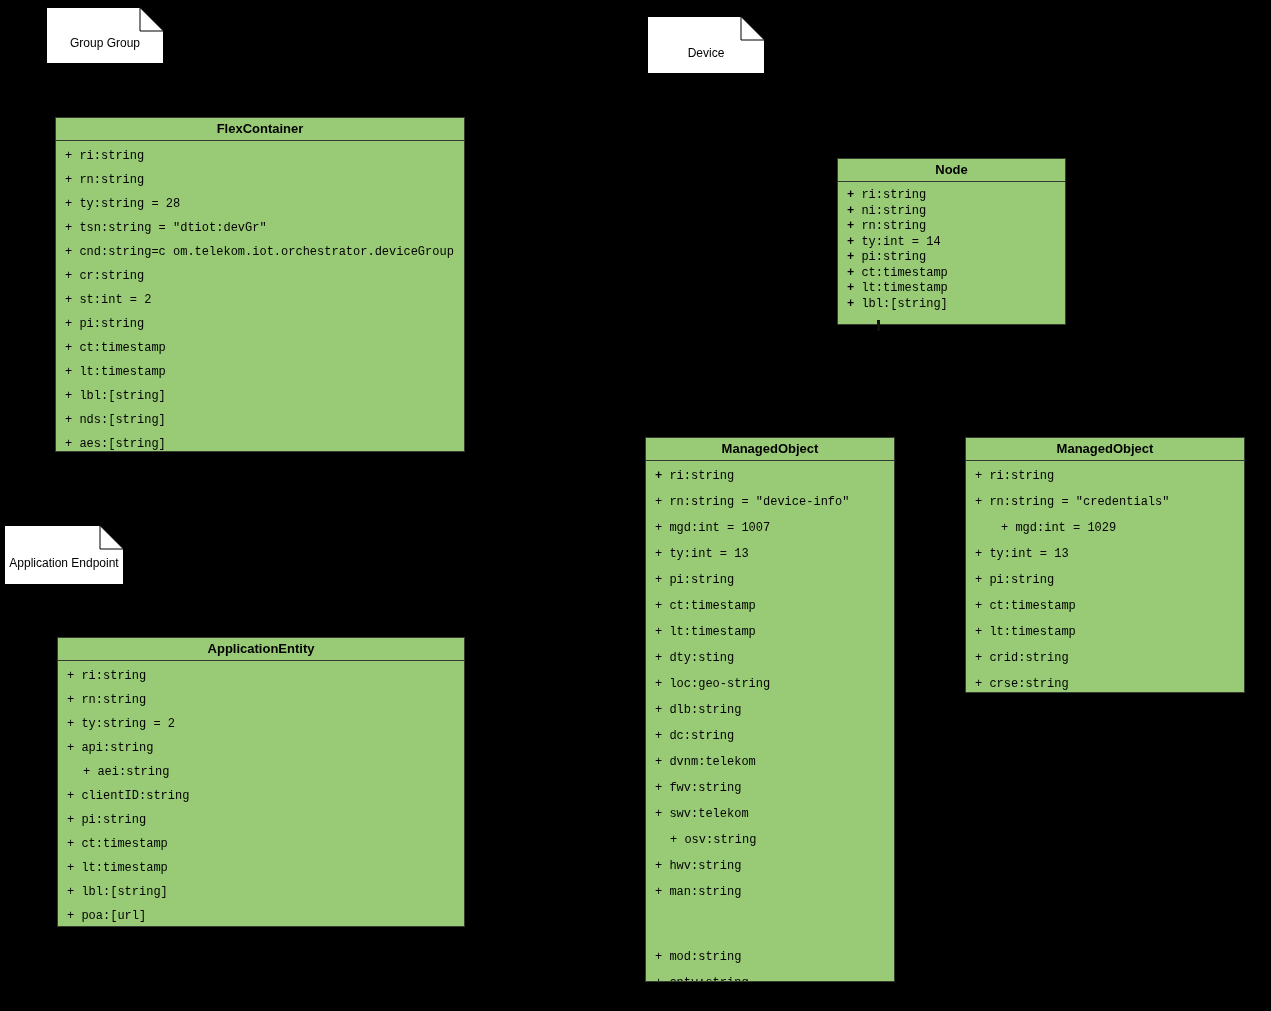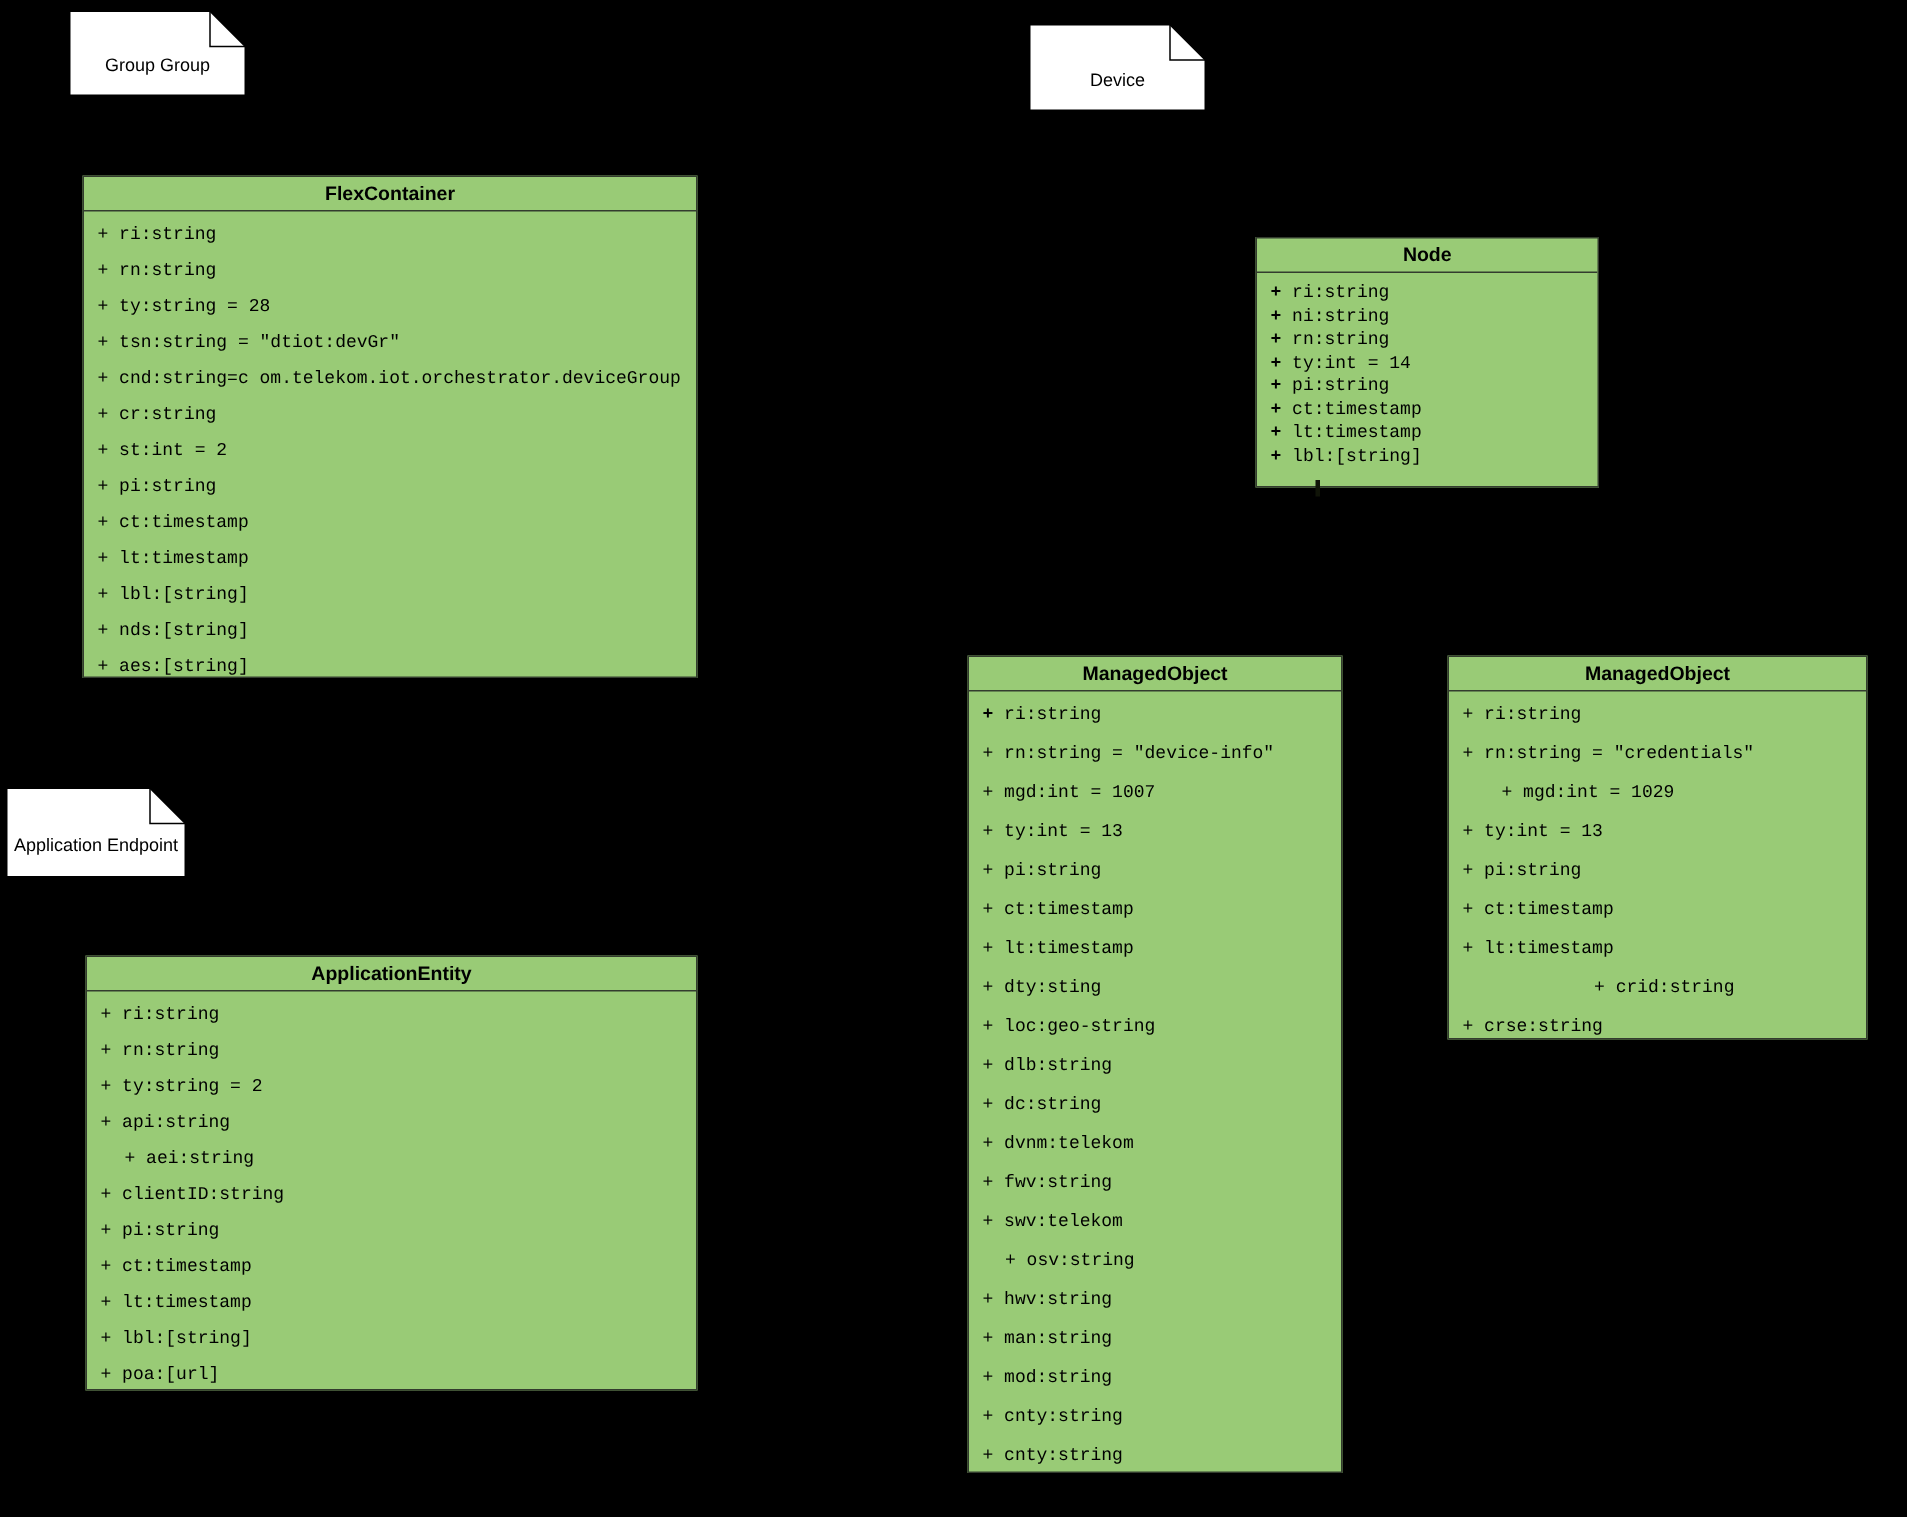--- a/index.html
+++ b/index.html
@@ -123,36 +123,36 @@
         <div class="attr-row" style="height: 26px; line-height: 26px;"><span class="plus">+</span><span> dty:sting</span></div>
         <div class="attr-row" style="height: 26px; line-height: 26px;"><span class="plus">+</span><span> loc:geo-string</span></div>
         <div class="attr-row" style="height: 26px; line-height: 26px;"><span class="plus">+</span><span> dlb:string</span></div>
         <div class="attr-row" style="height: 26px; line-height: 26px;"><span class="plus">+</span><span> dc:string</span></div>
         <div class="attr-row" style="height: 26px; line-height: 26px;"><span class="plus">+</span><span> dvnm:telekom</span></div>
         <div class="attr-row" style="height: 26px; line-height: 26px;"><span class="plus">+</span><span> fwv:string</span></div>
         <div class="attr-row" style="height: 26px; line-height: 26px;"><span class="plus">+</span><span> swv:telekom</span></div>
         <div class="attr-row" style="height: 26px; line-height: 26px; padding-left: 24px;"><span class="plus">+</span><span> osv:string</span></div>
         <div class="attr-row" style="height: 26px; line-height: 26px;"><span class="plus">+</span><span> hwv:string</span></div>
         <div class="attr-row" style="height: 26px; line-height: 26px;"><span class="plus">+</span><span> man:string</span></div>
-        <div class="attr-row" style="height: 26px; line-height: 26px;"><span class="plus">+</span><span> mod:string</span></div>
+        <div class="attr-row" style="height: 26px; line-height: 26px; margin-top: 39px;"><span class="plus">+</span><span> mod:string</span></div>
         <div class="attr-row" style="height: 26px; line-height: 26px;"><span class="plus">+</span><span> cnty:string</span></div>
         <div class="attr-row" style="height: 26px; line-height: 26px;"><span class="plus">+</span><span> cnty:string</span></div>
       </div>
     </div>
     <div class="uml-class" style="left: 965px; top: 437px; width: 280px; height: 256px; background: rgb(153, 203, 118); border-color: rgb(51, 60, 46);">
       <div class="class-header" style="border-bottom-color: rgb(51, 60, 46);">ManagedObject</div>
       <div class="class-rows" style="padding-top: 2px;">
         <div class="attr-row" style="height: 26px; line-height: 26px;"><span class="plus">+</span><span> ri:string</span></div>
         <div class="attr-row" style="height: 26px; line-height: 26px;"><span class="plus">+</span><span> rn:string = "credentials"</span></div>
         <div class="attr-row" style="height: 26px; line-height: 26px; padding-left: 35px;"><span class="plus">+</span><span> mgd:int = 1029</span></div>
         <div class="attr-row" style="height: 26px; line-height: 26px;"><span class="plus">+</span><span> ty:int = 13</span></div>
         <div class="attr-row" style="height: 26px; line-height: 26px;"><span class="plus">+</span><span> pi:string</span></div>
         <div class="attr-row" style="height: 26px; line-height: 26px;"><span class="plus">+</span><span> ct:timestamp</span></div>
         <div class="attr-row" style="height: 26px; line-height: 26px;"><span class="plus">+</span><span> lt:timestamp</span></div>
-        <div class="attr-row" style="height: 26px; line-height: 26px; text-align: center;"><span class="plus">+</span><span> crid:string</span></div>
+        <div class="attr-row" style="height: 26px; line-height: 26px;"><span class="plus">+</span><span> crid:string</span></div>
         <div class="attr-row" style="height: 26px; line-height: 26px;"><span class="plus">+</span><span> crse:string</span></div>
       </div>
     </div>
     <div class="uml-class" style="left: 57px; top: 637px; width: 408px; height: 290px; background: rgb(153, 203, 118); border-color: rgb(51, 60, 46);">
       <div class="class-header" style="border-bottom-color: rgb(51, 60, 46);">ApplicationEntity</div>
       <div class="class-rows" style="padding-top: 3px;">
         <div class="attr-row" style="height: 24px; line-height: 24px;"><span class="plus">+</span><span> ri:string</span></div>
         <div class="attr-row" style="height: 24px; line-height: 24px;"><span class="plus">+</span><span> rn:string</span></div>
         <div class="attr-row" style="height: 24px; line-height: 24px;"><span class="plus">+</span><span> ty:string = 2</span></div>
         <div class="attr-row" style="height: 24px; line-height: 24px;"><span class="plus">+</span><span> api:string</span></div>
@@ -165,21 +165,21 @@
         <div class="attr-row" style="height: 24px; line-height: 24px;"><span class="plus">+</span><span> poa:[url]</span></div>
       </div>
     </div>
     <div class="uml-note" style="left: 46px; top: 7px; width: 118px; height: 57px;">
       <svg width="118" height="57">
         <path d="M0.5,0.5 L94,0.5 L117.5,24 L117.5,56.5 L0.5,56.5 Z" fill="#FFFFFF" stroke="#000000" stroke-width="1"></path>
         <path d="M94,0.5 L94,24 L117.5,24" fill="none" stroke="#000000" stroke-width="1"></path>
       </svg>
       <div class="note-label">Group Group</div>
     </div>
-    <div class="uml-note" style="left: 686px; top: 16px; width: 118px; height: 58px;">
+    <div class="uml-note" style="left: 647px; top: 16px; width: 118px; height: 58px;">
       <svg width="118" height="58">
         <path d="M0.5,0.5 L94,0.5 L117.5,24 L117.5,57.5 L0.5,57.5 Z" fill="#FFFFFF" stroke="#000000" stroke-width="1"></path>
         <path d="M94,0.5 L94,24 L117.5,24" fill="none" stroke="#000000" stroke-width="1"></path>
       </svg>
       <div class="note-label">Device</div>
     </div>
     <div class="uml-note" style="left: 4px; top: 525px; width: 120px; height: 60px;">
       <svg width="120" height="60">
         <path d="M0.5,0.5 L96,0.5 L119.5,24 L119.5,59.5 L0.5,59.5 Z" fill="#FFFFFF" stroke="#000000" stroke-width="1"></path>
         <path d="M96,0.5 L96,24 L119.5,24" fill="none" stroke="#000000" stroke-width="1"></path>

